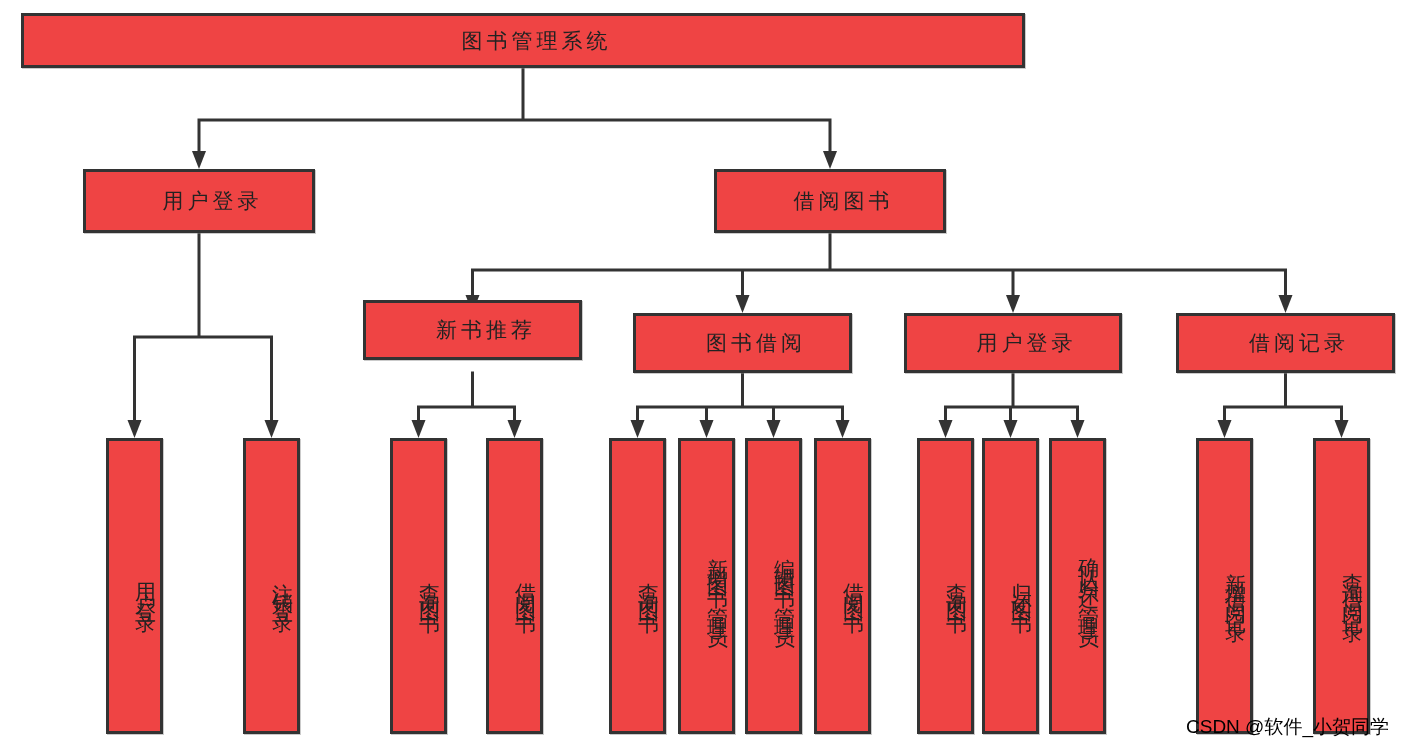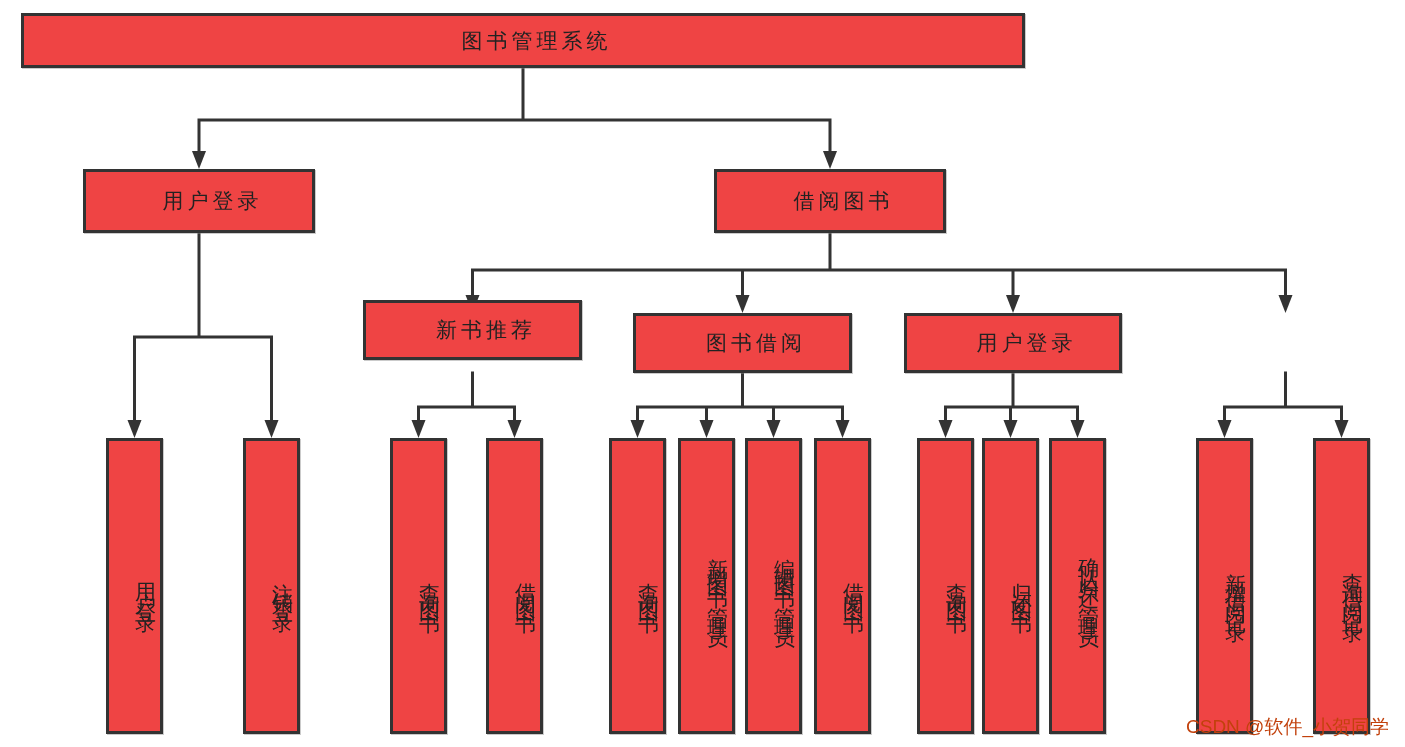--- a/index.html
+++ b/index.html
@@ -64,21 +64,21 @@
   .l-cu2       { left: 982px; }
   .l-cu3       { left: 1049px; }
   .l-re1       { left: 1196px; }
   .l-re2       { left: 1313px; }
   .watermark {
     position: absolute;
     left: 1186px;
     top: 714px;
     z-index: 2;
     font-size: 19px;
-    color: #c2410c;
+    color: #000000;
     white-space: nowrap;
   }
 </style>
 </head>
 <body>
 
 <div id="canvas">
 
   <svg id="wires" width="1405" height="747" viewBox="0 0 1405 747">
     <g stroke="#333333" stroke-width="3" fill="none" stroke-linecap="square">
@@ -121,20 +121,21 @@
   </svg>
 
   <div class="node hnode n-root">图书管理系统</div>
 
   <div class="node hnode n-user">用户登录</div>
   <div class="node hnode n-mgmt">借阅图书</div>
 
   <div class="node hnode n-newbook">新书推荐</div>
   <div class="node hnode n-borrow">图书借阅</div>
   <div class="node hnode n-current">用户登录</div>
+  <div class="node hnode n-records">借阅记录</div>
 
   <div class="node vnode leaf l-user1">用户登录</div>
   <div class="node vnode leaf l-user2">注销登录</div>
 
   <div class="node vnode leaf l-nb1">查询图书</div>
   <div class="node vnode leaf l-nb2">借阅图书</div>
 
   <div class="node vnode leaf l-bw1">查询图书</div>
   <div class="node vnode leaf l-bw2">新增图书（管理员）</div>
   <div class="node vnode leaf l-bw3">编辑图书（管理员）</div>

